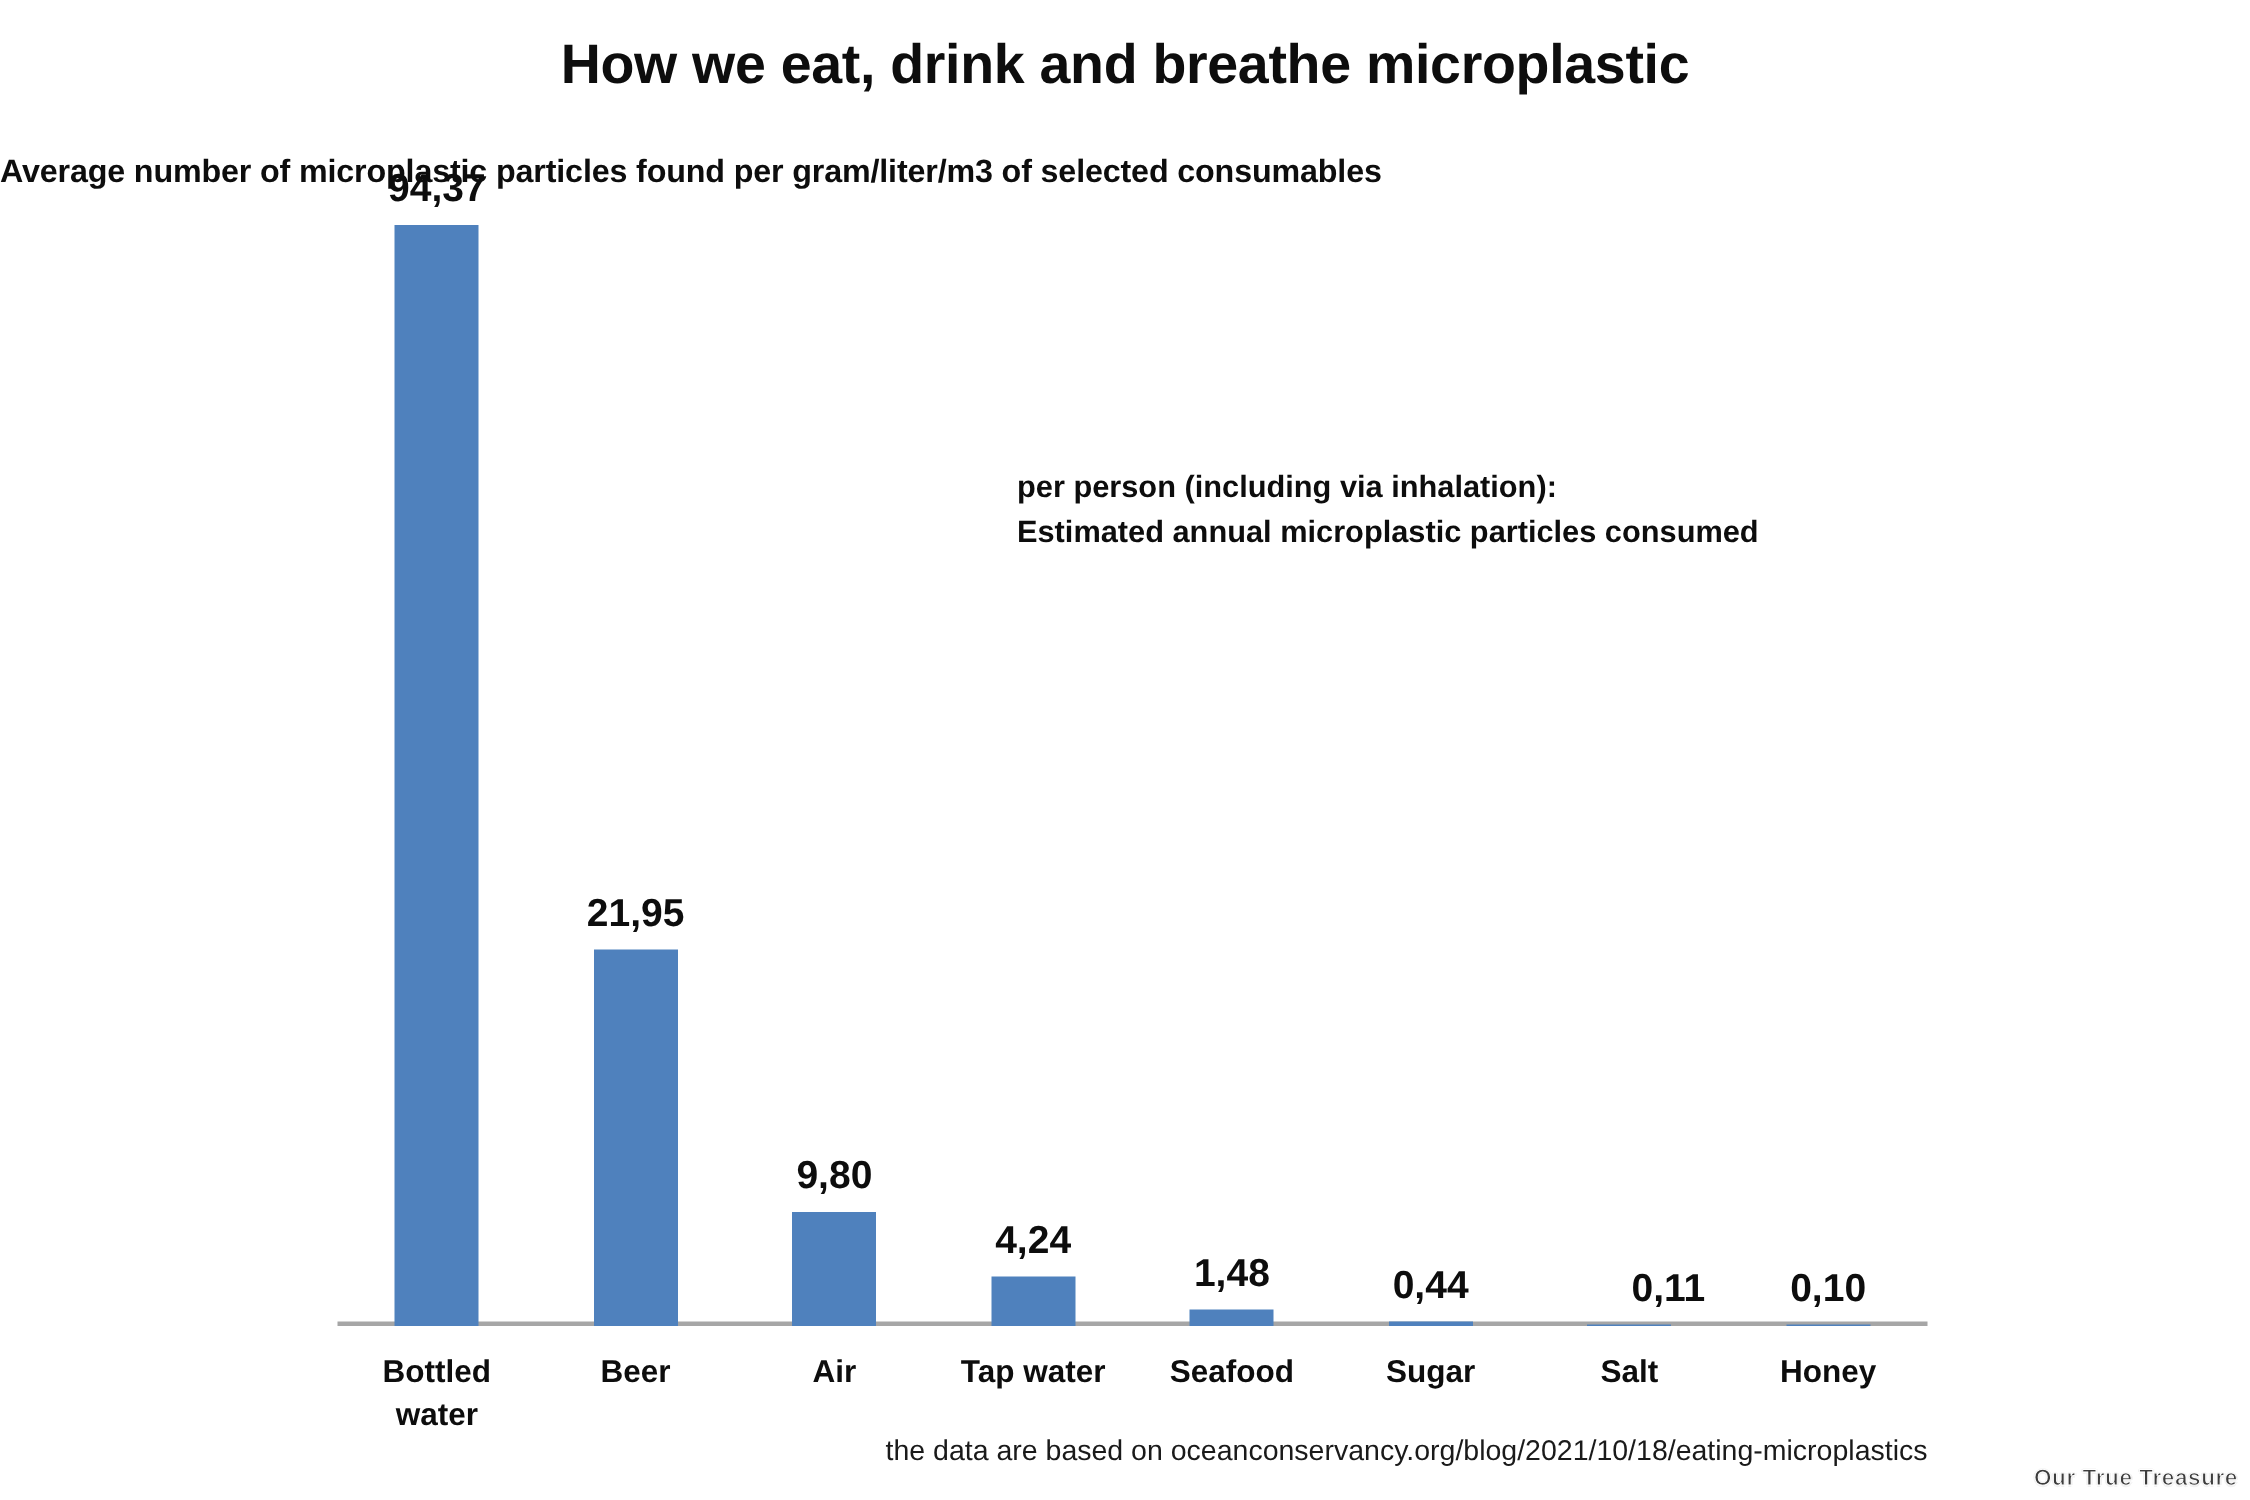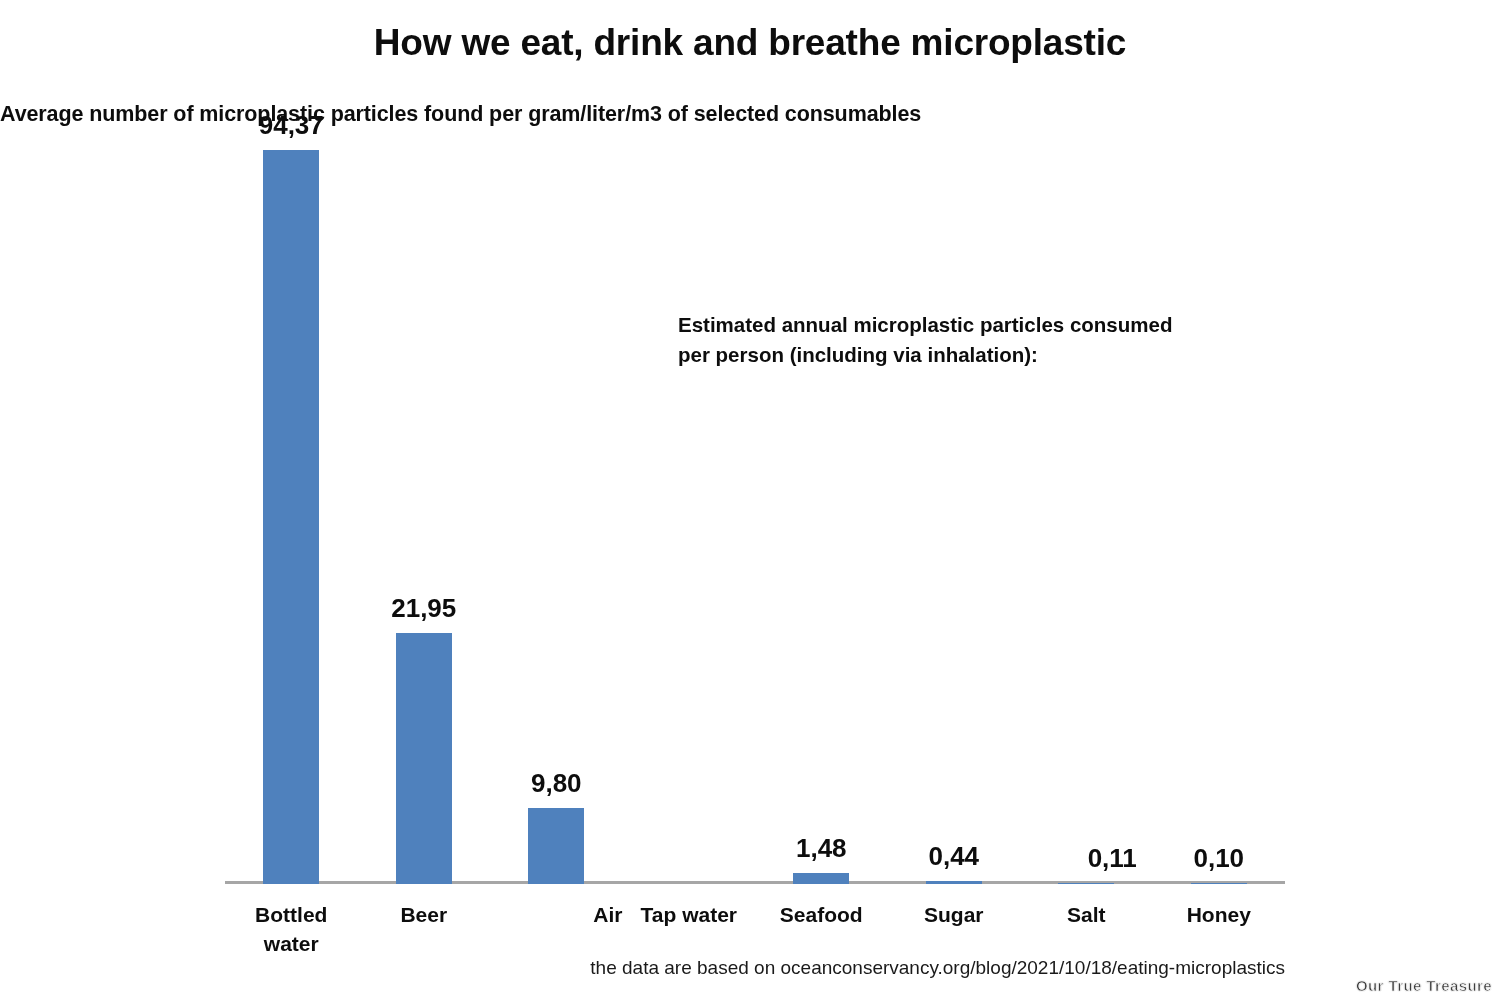--- a/index.html
+++ b/index.html
@@ -162,38 +162,42 @@
 </head>
 <body>
 
 <div id="chart-root">
 
   <div class="chart-title">How we eat, drink and breathe microplastic</div>
 
   <div class="chart-subtitle">Average number of microplastic particles found per gram/liter/m3 of selected consumables</div>
 
   <div class="annotation">
+    <div class="annotation-line">per person (including via inhalation):</div>
     <div class="annotation-line">Estimated annual  microplastic  particles consumed</div>
-    <div class="annotation-line">per person (including via inhalation):</div>
   </div>
 
   <div id="plot-area">
     <div class="axis-line"></div>
   <div class="bar-slot" style="left: 0px;">
         <div class="bar" style="height: 734px; background: rgb(79, 129, 189);"></div>
         <div class="bar-label" style="bottom: 746px;">94,37</div>
       </div>
       <div class="bar-slot" style="left: 132.5px;">
         <div class="bar" style="height: 250.993px; background: rgb(79, 129, 189);"></div>
         <div class="bar-label" style="bottom: 262.993px;">21,95</div>
       </div>
       <div class="bar-slot" style="left: 265px;">
         <div class="bar" style="height: 76.2234px; background: rgb(79, 129, 189);"></div>
         <div class="bar-label" style="bottom: 88.2234px;">9,80</div>
       </div>
+      <div class="bar-slot" style="left: 397.5px;">
+        <div class="bar" style="height: 32.9783px; background: rgb(79, 129, 189);"></div>
+        <div class="bar-label" style="bottom: 44.9783px;">4,24</div>
+      </div>
       <div class="bar-slot" style="left: 530px;">
         <div class="bar" style="height: 11.5113px; background: rgb(79, 129, 189);"></div>
         <div class="bar-label" style="bottom: 23.5113px;">1,48</div>
       </div>
       <div class="bar-slot" style="left: 662.5px;">
         <div class="bar" style="height: 3.42227px; background: rgb(79, 129, 189);"></div>
         <div class="bar-label" style="bottom: 15.4223px;">0,44</div>
       </div>
       <div class="bar-slot" style="left: 795px;">
         <div class="bar" style="height: 0.855569px; background: rgb(79, 129, 189);"></div>
@@ -205,21 +209,21 @@
       </div>
     </div>
 
   <div id="category-axis">
       <div class="cat-slot" style="left: 0px;">
         <div class="cat-label">Bottled<br>water</div>
       </div>
       <div class="cat-slot" style="left: 132.5px;">
         <div class="cat-label">Beer</div>
       </div>
-      <div class="cat-slot" style="left: 265px; text-align: right;">
+      <div class="cat-slot" style="left: 265px;">
         <div class="cat-label">Air</div>
       </div>
       <div class="cat-slot" style="left: 397.5px;">
         <div class="cat-label">Tap water</div>
       </div>
       <div class="cat-slot" style="left: 530px;">
         <div class="cat-label">Seafood</div>
       </div>
       <div class="cat-slot" style="left: 662.5px;">
         <div class="cat-label">Sugar</div>

